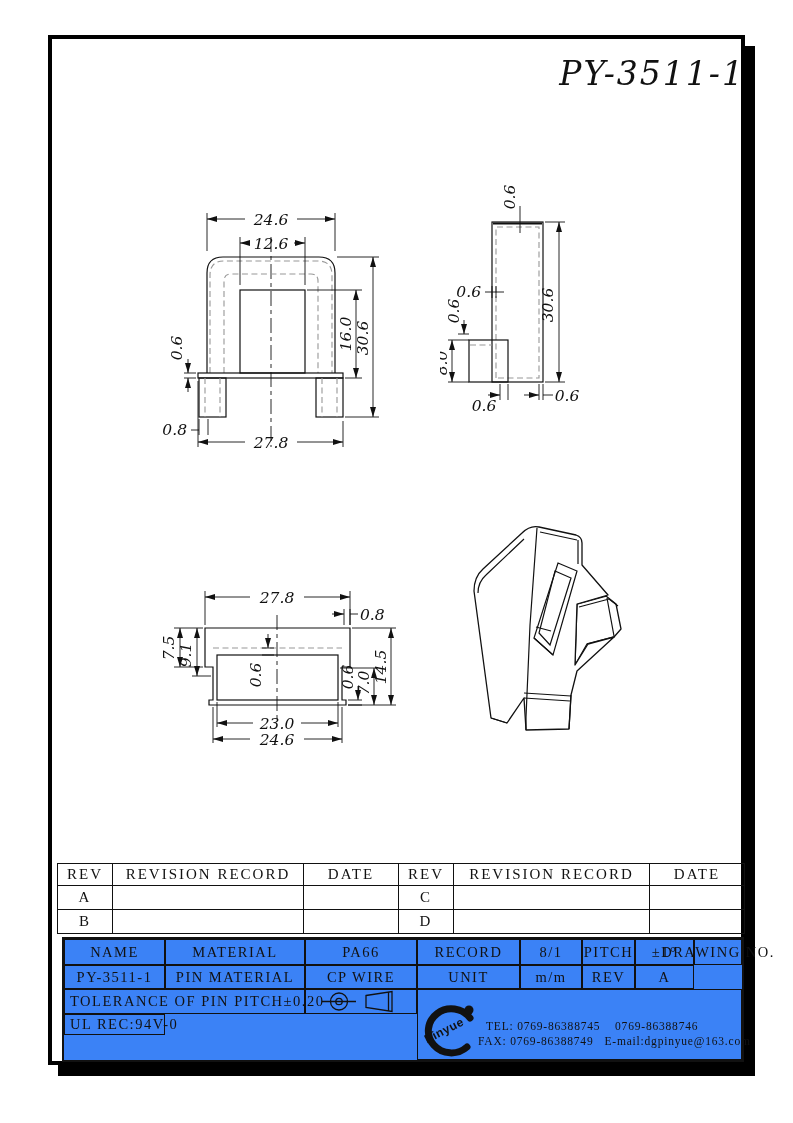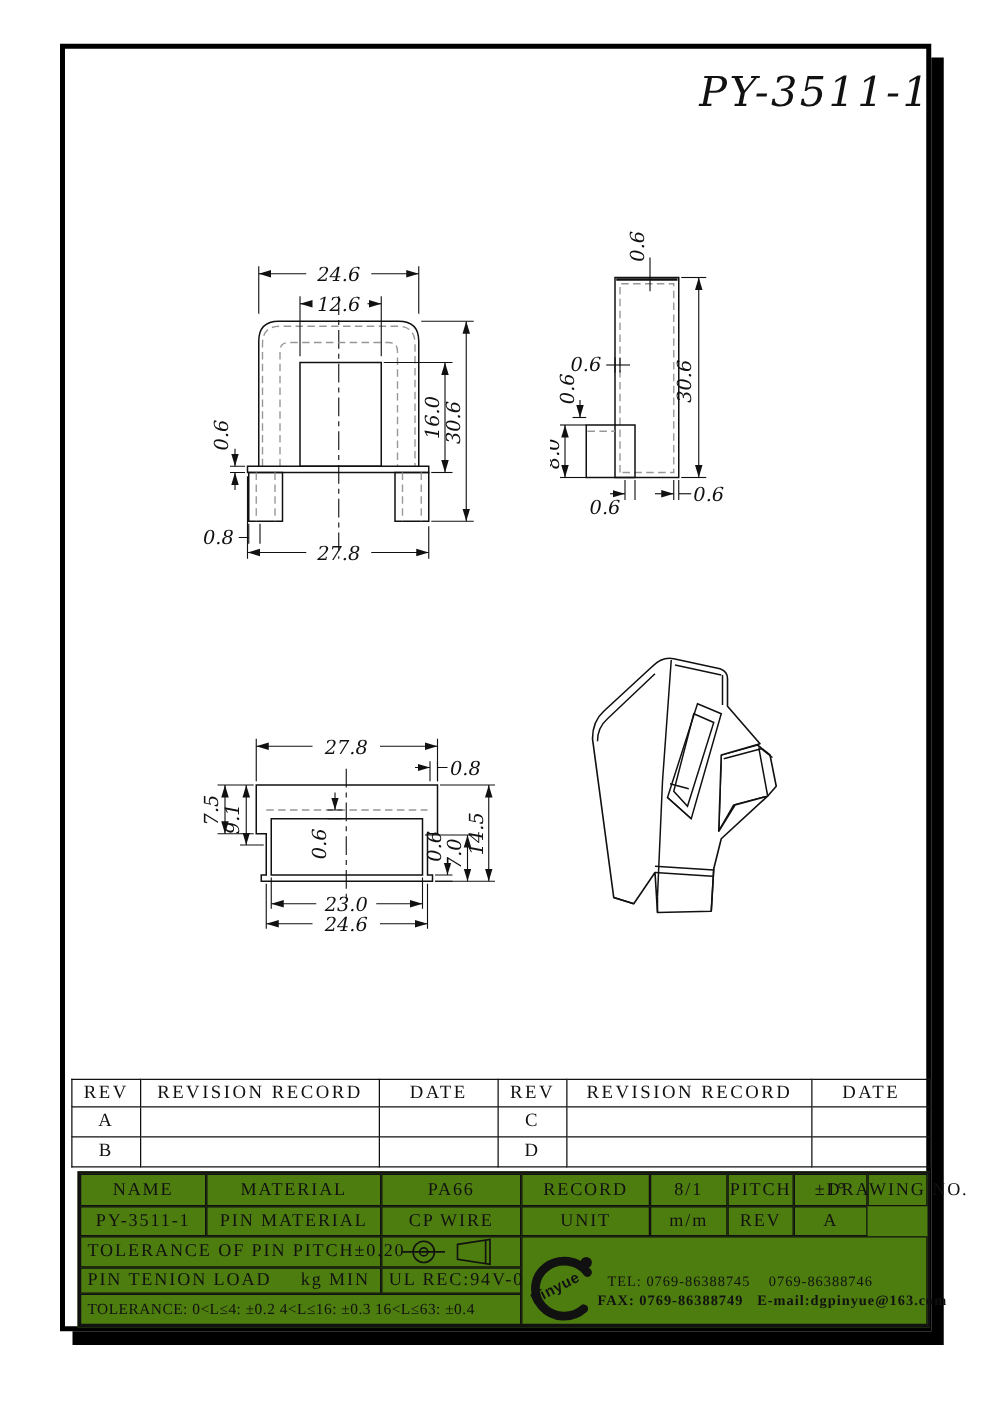--- a/index.html
+++ b/index.html
@@ -16,31 +16,31 @@
   svg .cl{stroke:#111;stroke-width:0.9;fill:none;stroke-dasharray:15 4 4 4;}
   svg .ext{stroke:#111;stroke-width:0.9;fill:none;}
   
   .rev-table{left:57px;top:863px;border-collapse:collapse;table-layout:fixed;}
   .rev-table td{border:1.6px solid #111;text-align:center;vertical-align:middle;
     font-size:15px;letter-spacing:2px;padding:0;}
   
   .tblock{left:62px;top:937px;display:grid;
     grid-template-columns:101px 140px 112px 103px 62px 53px 59px 48px;
     grid-template-rows:26px 24px 25px 21px 25px;
-    border:2.2px solid #111;background:#4d7c0f;}
+    border:2.2px solid #111;background:#3b82f6;}
   .tblock .cell{border:1.1px solid #111;display:flex;align-items:center;justify-content:center;
     font-size:14.5px;letter-spacing:1.5px;white-space:nowrap;overflow:visible;}
   .tblock .cell.left{justify-content:flex-start;padding-left:5px;}
   .tblock .cell.small{font-size:12.3px;letter-spacing:0.4px;}
   .pre{white-space:pre;}
   .company-cell{position:relative;display:block !important;}
   .company-name{position:absolute;top:1px;left:52px;right:2px;font-size:20.5px;font-weight:bold;
     letter-spacing:0.5px;white-space:nowrap;font-family:"Liberation Sans",sans-serif;}
   .company-tel{position:absolute;top:30px;left:68px;font-size:11.5px;letter-spacing:0.8px;}
-  .company-fax{position:absolute;top:45px;left:60px;font-size:11.5px;letter-spacing:0.8px;font-weight:bold;}
+  .company-fax{position:absolute;top:45px;left:60px;font-size:11.5px;letter-spacing:0.8px;}
   .logo-box{position:absolute;left:0px;top:12px;width:62px;height:56px;}
   .kgmin{margin-left:auto;padding-right:8px;}
 </style>
 </head>
 <body>
 
 <svg width="0" height="0" style="position:absolute">
   <defs>
     <marker id="arr" markerWidth="11" markerHeight="8" refX="10" refY="4" orient="auto-start-reverse" markerUnits="userSpaceOnUse">
       <path d="M0,1 L10,4 L0,7 Z" fill="#111"></path>
@@ -322,20 +322,15 @@
       <svg width="62" height="56" viewBox="0 0 62 56">
         <path d="M49,45 A23,22 0 1 1 52,16" fill="none" stroke="#111" stroke-width="7" stroke-linecap="round"></path>
         <circle cx="51" cy="8" r="4.5" fill="#111"></circle>
         <text x="28" y="32" transform="rotate(-27 28 32)" text-anchor="middle" style="font-family:'Liberation Sans',sans-serif;font-size:12px;font-weight:bold;fill:#111;letter-spacing:0.5px">Pinyue</text>
       </svg>
     </div>
     <div class="company-tel pre">TEL: 0769-86388745    0769-86388746</div>
     <div class="company-fax pre">FAX: 0769-86388749   E-mail:dgpinyue@163.com</div>
   </div>
 
-  <div class="cell left" style="grid-column:1 / span 2">
-    <span>PIN TENION LOAD</span>
-    <span class="kgmin">kg MIN</span>
-  </div>
   <div class="cell left">UL REC:94V-0</div>
 
-  <div class="cell left small pre" style="grid-column:1 / span 3">TOLERANCE: 0&lt;L≤4: ±0.2   4&lt;L≤16: ±0.3   16&lt;L≤63: ±0.4</div>
 </div>
 
 </body></html>

